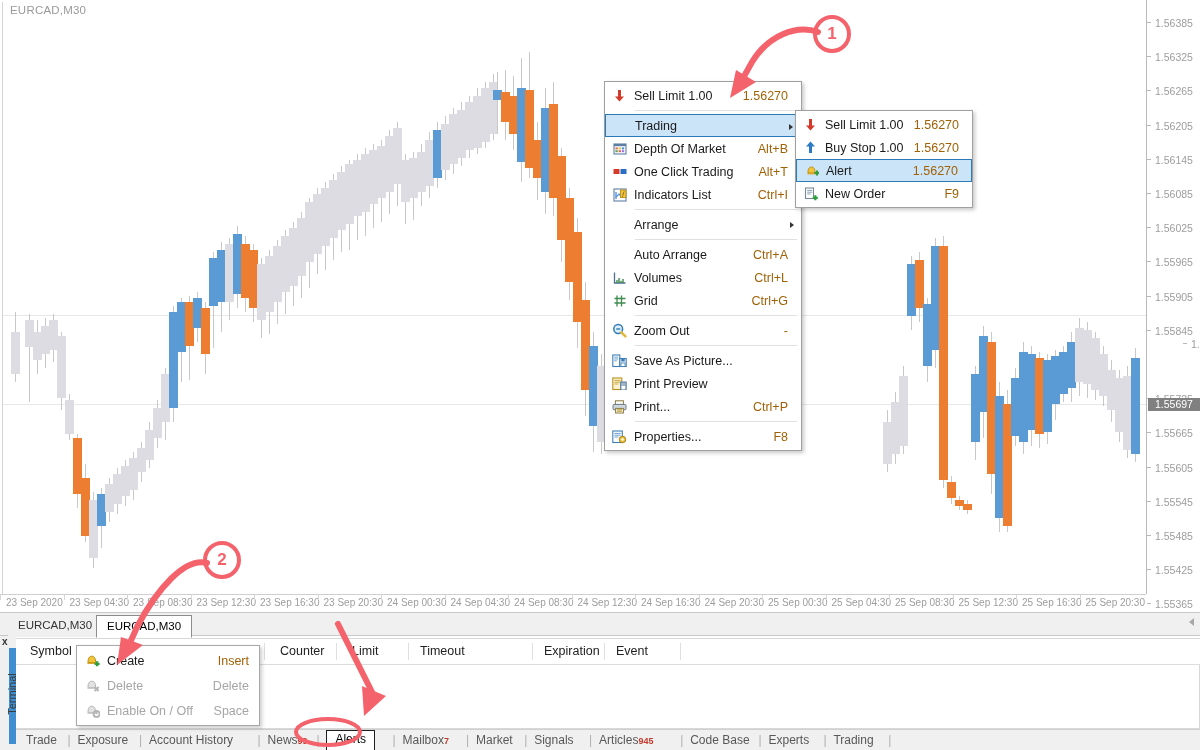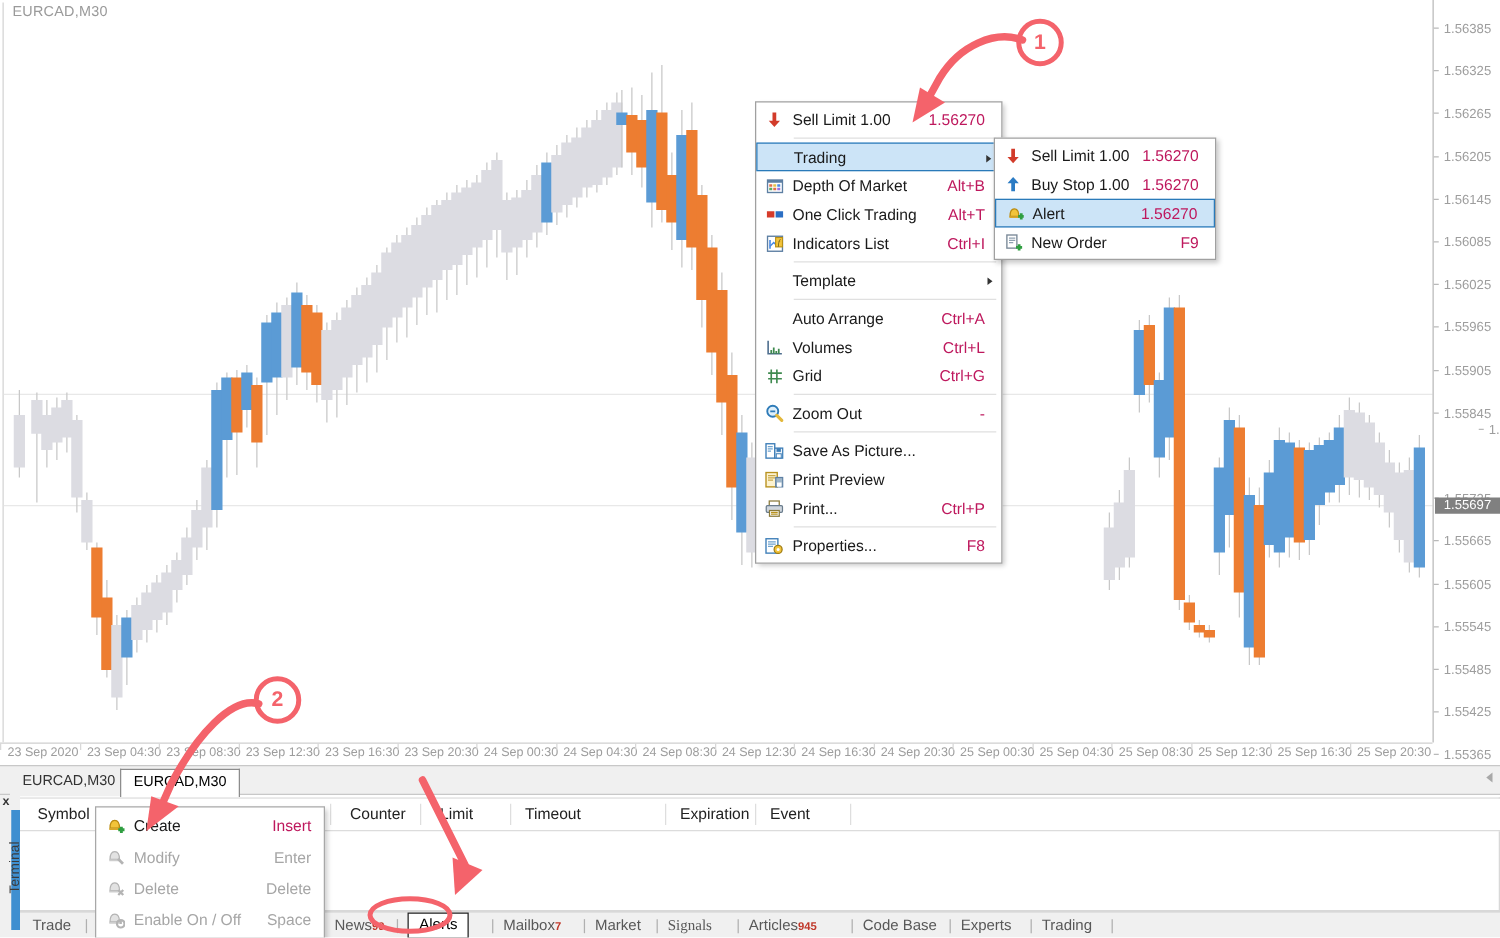--- a/index.html
+++ b/index.html
@@ -40,21 +40,21 @@
   .cd .wick{position:absolute;width:1px;background:#c8c8c8;left:50%;margin-left:0px;}
   .cd .body{position:absolute;left:0;width:100%;}
 
   
   #ctx-menu{position:absolute;left:604px;top:81px;width:196px;background:#fff;
     border:1px solid #a0a0a0;box-shadow:2px 2px 4px rgba(0,0,0,.22);z-index:40;
     padding:2px 0 2px 0;}
   .mi{position:relative;height:23px;display:flex;align-items:center;cursor:default;}
   .mi .ico{width:29px;height:23px;display:flex;align-items:center;justify-content:center;flex:0 0 29px;}
   .mi .lab{font-size:12.5px;color:#1a1a1a;flex:1 1 auto;white-space:nowrap;}
-  .mi .acc{font-size:12.5px;color:#be185d;padding-right:13px;white-space:nowrap;}
+  .mi .acc{font-size:12.5px;color:#a16207;padding-right:13px;white-space:nowrap;}
   .mi .arrow{position:absolute;right:7px;top:9px;width:0;height:0;
      border-left:4px solid #333;border-top:3.5px solid transparent;border-bottom:3.5px solid transparent;}
   .mi.sel{background:#cce4f7;border:1px solid #2a7ab9;height:23px;box-sizing:border-box;}
   .msep{height:1px;background:#e0e0e0;margin:3px 4px 3px 30px;}
 
   
   #sub-menu{position:absolute;left:795px;top:110px;width:176px;background:#fff;
     border:1px solid #a0a0a0;box-shadow:2px 2px 4px rgba(0,0,0,.22);z-index:45;padding:2px 0;}
   #sub-menu .mi .lab{flex:0 0 auto;}
   #sub-menu .mi .acc{margin-left:auto;}
@@ -715,21 +715,21 @@
             <rect x="7.5" y="2" width="5.5" height="7.5" fill="#f3c43c" stroke="#b88f14" stroke-width="0.9"></rect>
             <text x="10.2" y="8" font-size="6.5" text-anchor="middle" fill="#5a4a10" font-family="serif" font-style="italic">f</text>
           </svg>
         </span>
         <span class="lab">Indicators List</span>
         <span class="acc">Ctrl+I</span>
       </div>
       <div class="msep"></div>
       <div class="mi">
         <span class="ico"></span>
-        <span class="lab">Template</span>
+        <span class="lab">Arrange</span>
         <span class="acc"></span>
         <span class="arrow"></span>
       </div>
       <div class="msep"></div>
       <div class="mi">
         <span class="ico"></span>
         <span class="lab">Auto Arrange</span>
         <span class="acc">Ctrl+A</span>
       </div>
       <div class="mi">
@@ -900,21 +900,21 @@
         <div class="ttab" style="left: 133.1px;"><span>Account History</span></div>
         <div class="tsep" style="left: 241.6px;">|</div>
         <div class="ttab" style="left: 251.6px;"><span>News</span><span class="tbadge">99</span></div>
         <div class="tsep" style="left: 300.4px;">|</div>
         <div class="ttab active" style="left: 310.4px;"><span>Alerts</span></div>
         <div class="tsep" style="left: 376.6px;">|</div>
         <div class="ttab" style="left: 386.6px;"><span>Mailbox</span><span class="tbadge">7</span></div>
         <div class="tsep" style="left: 450px;">|</div>
         <div class="ttab" style="left: 460px;"><span>Market</span></div>
         <div class="tsep" style="left: 508.2px;">|</div>
-        <div class="ttab" style="left: 518.2px; font-family: Liberation Serif, serif;"><span>Signals</span></div>
+        <div class="ttab" style="left: 518.2px;"><span>Signals</span></div>
         <div class="tsep" style="left: 573.1px;">|</div>
         <div class="ttab" style="left: 583.1px;"><span>Articles</span><span class="tbadge">945</span></div>
         <div class="tsep" style="left: 664.2px;">|</div>
         <div class="ttab" style="left: 674.2px;"><span>Code Base</span></div>
         <div class="tsep" style="left: 742.5px;">|</div>
         <div class="ttab" style="left: 752.5px;"><span>Experts</span></div>
         <div class="tsep" style="left: 807.4px;">|</div>
         <div class="ttab" style="left: 817.4px;"><span>Trading</span></div>
         <div class="tsep" style="left: 872.3px;">|</div>
       </div>
@@ -924,31 +924,20 @@
       <div class="mi">
         <span class="ico">
           <svg width="15" height="15" viewBox="0 0 15 15">
             <path d="M3 9.5 C3 5.3 4.2 3.2 6.8 3.2 C9.4 3.2 10.6 5.3 10.6 9.5 Z" fill="#f2c43a" stroke="#b98b13"></path>
             <rect x="2.4" y="9.5" width="9" height="1.5" fill="#d8a82b"></rect>
             <path d="M9.6 10.8 h5 M12.1 8.3 v5" stroke="#2f9e41" stroke-width="2.3"></path>
           </svg>
         </span>
         <span class="lab">Create</span>
         <span class="acc">Insert</span>
-      </div>
-      <div class="mi dis">
-        <span class="ico">
-          <svg width="15" height="15" viewBox="0 0 15 15">
-            <path d="M3 9.5 C3 5.3 4.2 3.2 6.8 3.2 C9.4 3.2 10.6 5.3 10.6 9.5 Z" fill="#e2e2e2" stroke="#b4b4b4"></path>
-            <rect x="2.4" y="9.5" width="9" height="1.5" fill="#cdcdcd"></rect>
-            <path d="M9.4 9 l4 4" stroke="#b4b4b4" stroke-width="2.2"></path>
-          </svg>
-        </span>
-        <span class="lab">Modify</span>
-        <span class="acc">Enter</span>
       </div>
       <div class="mi dis">
         <span class="ico">
           <svg width="15" height="15" viewBox="0 0 15 15">
             <path d="M3 9.5 C3 5.3 4.2 3.2 6.8 3.2 C9.4 3.2 10.6 5.3 10.6 9.5 Z" fill="#e2e2e2" stroke="#b4b4b4"></path>
             <rect x="2.4" y="9.5" width="9" height="1.5" fill="#cdcdcd"></rect>
             <path d="M9.6 9 l4 4 M13.6 9 l-4 4" stroke="#b4b4b4" stroke-width="1.9"></path>
           </svg>
         </span>
         <span class="lab">Delete</span>

